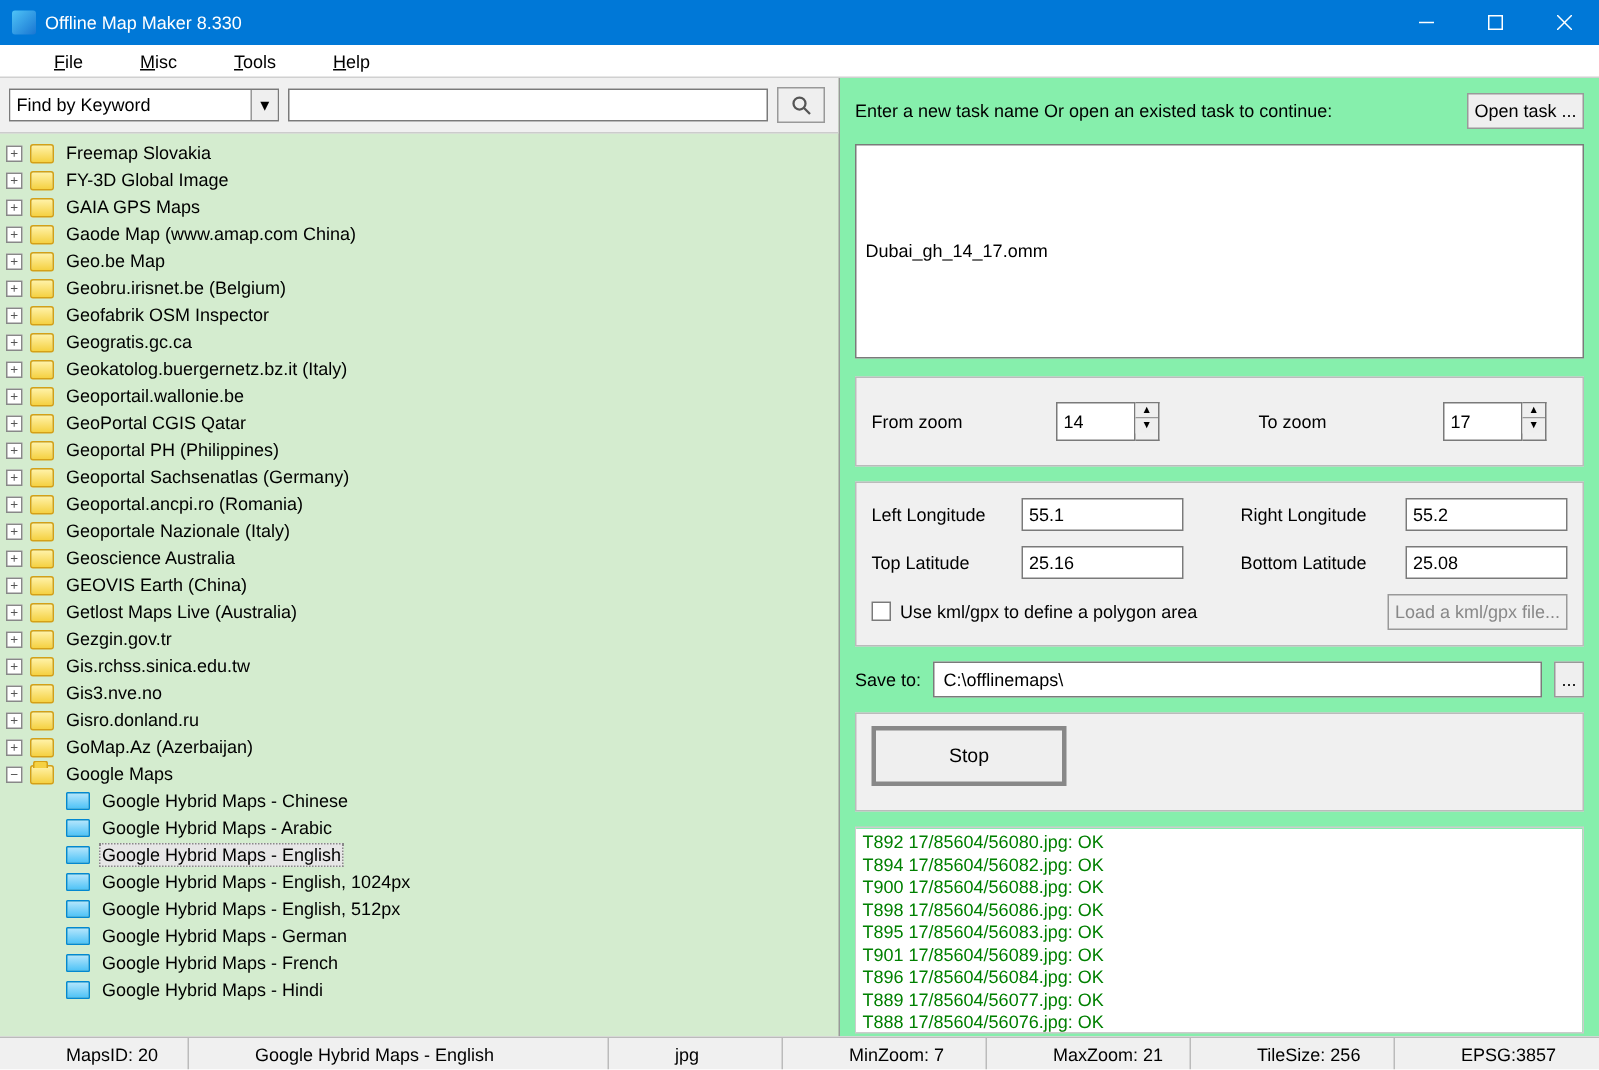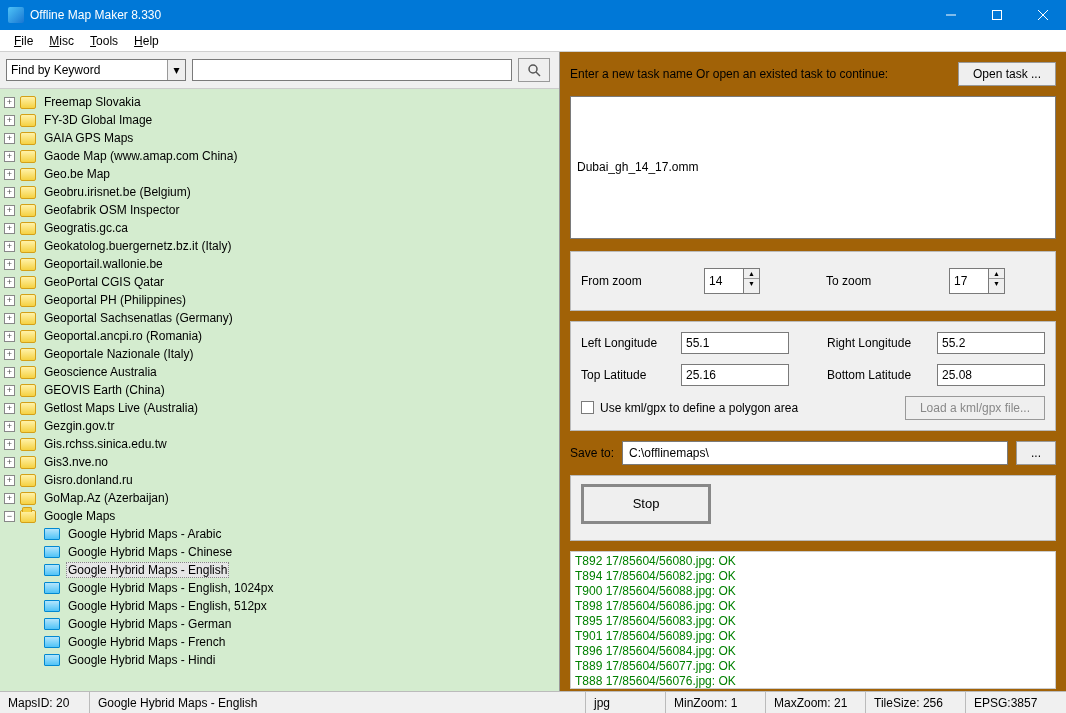--- a/index.html
+++ b/index.html
@@ -3,64 +3,64 @@
 <meta charset="utf-8">
 <style>
 * { box-sizing: border-box; margin: 0; padding: 0; }
 body { font-family: "Segoe UI", Tahoma, sans-serif; font-size: 12px; background: #fff; width: 1066px; height: 713px; overflow: hidden; display: flex; flex-direction: column; }
 .titlebar { background: #0078d7; color: #fff; height: 30px; display: flex; align-items: center; padding-left: 8px; }
 .titlebar .app-icon { width: 16px; height: 16px; margin-right: 6px; background: linear-gradient(135deg,#4fc3f7,#1976d2); border-radius: 2px; position: relative; }
 .titlebar .title { flex: 1; font-size: 12px; }
 .titlebar .winbtns { display: flex; }
 .titlebar .winbtn { width: 46px; height: 30px; display: flex; align-items: center; justify-content: center; color: #fff; }
 .menubar { background: #fff; border-bottom: 1px solid #d0d0d0; height: 22px; display: flex; align-items: center; padding: 0 6px; }
-.menubar .menuitem { padding: 2px 8px; cursor: default; }
+.menubar .menuitem { padding: 2px 8px; cursor: default; margin-left: 22px; }
 .menubar .menuitem u { text-decoration: underline; }
 .toolbar { display: flex; align-items: center; padding: 6px; gap: 6px; border-bottom: 1px solid #e5e5e5; }
 .combo { position: relative; display: flex; align-items: center; border: 1px solid #7a7a7a; background: #fff; }
 .combo input { border: none; padding: 3px 4px; width: 160px; font-size: 12px; outline: none; }
 .combo .arrow { width: 18px; height: 20px; display: flex; align-items: center; justify-content: center; border-left: 1px solid #999; background: #efefef; }
 .search-input { border: 1px solid #7a7a7a; padding: 3px 4px; width: 320px; font-size: 12px; }
 .search-btn { width: 32px; height: 24px; border: 1px solid #999; background: #efefef; display: flex; align-items: center; justify-content: center; }
 .main { flex: 1; display: flex; overflow: hidden; }
 .left { width: 560px; background: #d4eccf; border-right: 1px solid #999; overflow-y: auto; overflow-x: hidden; }
 .tree { padding: 4px 2px; }
 .tree-row { display: flex; align-items: center; height: 18px; white-space: nowrap; gap: 2px; }
 .expander { width: 11px; height: 11px; border: 1px solid #888; background: #fff; display: flex; align-items: center; justify-content: center; font-size: 9px; line-height: 1; color: #555; margin: 0 3px 0 2px; cursor: default; }
 .folder-icon { width: 16px; height: 13px; background: linear-gradient(#fff2a8,#f5d142); border: 1px solid #d4a017; border-radius: 2px; margin-right: 4px; position: relative; }
 .folder-icon.open::before { content:""; position:absolute; top:-4px; left:1px; width:8px; height:4px; background:#f5d142; border:1px solid #d4a017; border-bottom:none; border-radius:2px 2px 0 0; }
 .leaf-icon { width: 16px; height: 12px; background: linear-gradient(#b3e5fc,#4fc3f7); border: 1px solid #0288d1; border-radius: 1px; margin-right: 4px; }
 .tree-label { cursor: default; padding: 0 2px; }
 .tree-label.selected { background: #e6e6e6; border: 1px dotted #888; padding: 0 1px; }
 .indent2 { margin-left: 40px; }
-.right { flex: 1; display: flex; flex-direction: column; padding: 10px 10px 0 10px; background: #a16207; overflow: hidden; }
+.right { flex: 1; display: flex; flex-direction: column; padding: 10px 10px 0 10px; background: #86efac; overflow: hidden; }
 .right-row { display: flex; align-items: center; margin-bottom: 10px; gap: 8px; }
 .taskname-input { flex: 1; border: 1px solid #7a7a7a; padding: 4px 6px; background: #fff; font-size: 12px; }
-.open-task-btn, .cust-btn, .browse-btn, .load-btn, .stop-btn { border: 1px solid #999; background: #efefef; padding: 4px 14px; font-size: 12px; cursor: default; }
+.open-task-btn, .cust-btn, .browse-btn, .load-btn, .stop-btn { border: 1px solid #999; background: #efefef; padding: 4px 4px; font-size: 12px; cursor: default; }
 .fieldset { border: 1px solid #bbb; padding: 10px; margin-bottom: 10px; background: #f0f0f0; }
 .fs-row { display: flex; align-items: center; gap: 10px; margin-bottom: 10px; }
 .fs-row:last-child { margin-bottom: 0; gap: 33px; }
 .fs-label { min-width: 90px; }
-.num-input { width: 40px; border: 1px solid #7a7a7a; padding: 5px 4px; font-size: 12px; text-align: left; }
+.num-input { width: 53px; border: 1px solid #7a7a7a; padding: 5px 4px; font-size: 12px; text-align: left; }
 .spin { display: inline-flex; flex-direction: column; border: 1px solid #7a7a7a; border-left: none; }
 .spin span { width: 15px; height: 10px; display: flex; align-items: center; justify-content: center; font-size: 7px; background: #efefef; border-bottom: 1px solid #999; }
 .spin span:last-child { border-bottom: none; }
 .coord-input { width: 108px; border: 1px solid #7a7a7a; padding: 3px 4px; font-size: 12px; }
 .disabled { color: #888; }
 .checkbox { width: 13px; height: 13px; border: 1px solid #7a7a7a; background: #fff; margin-right: 6px; }
 .progress-section { display: flex; align-items: center; gap: 20px; margin-bottom: 8px; }
 .progress-left { flex: 1; }
 .progress-row { display: flex; align-items: center; margin-bottom: 6px; }
 .progress-label { width: 100px; }
 .progress-bar { width: 90px; height: 16px; background: #e5e5e5; border: none; }
 .stop-btn { width: 130px; height: 40px; font-size: 13px; border: 3px solid #888; background: #efefef; }
 .log { flex: 1; background: #fff; border: 1px solid #ccc; overflow-y: auto; padding: 2px 4px; font-size: 12px; color: #008000; margin-bottom: 2px; }
 .log div { line-height: 15px; }
 .statusbar { height: 22px; border-top: 1px solid #bbb; background: #f0f0f0; display: flex; align-items: center; font-size: 12px; }
-.status-cell { border-right: 1px solid #bbb; padding: 0 8px; height: 100%; display: flex; align-items: center; }
+.status-cell { border-right: 1px solid #bbb; padding: 0 8px; height: 100%; display: flex; align-items: center; margin-left: 36px; }
 .status-cell.wide { flex: 1; }
 svg { display: block; }
 </style>
 </head>
 <body>
 
 <div class="titlebar">
   <div class="app-icon"></div>
   <div class="title">Offline Map Maker 8.330</div>
   <div class="winbtns">
@@ -222,26 +222,26 @@
           <span class="tree-label">GoMap.Az (Azerbaijan)</span>
         </div>
         <div class="tree-row">
           <div class="expander">−</div>
           <div class="folder-icon open"></div>
           <span class="tree-label">Google Maps</span>
         </div>
         <div class="tree-row">
           <span class="indent2"></span>
           <div class="leaf-icon"></div>
+          <span class="tree-label">Google Hybrid Maps - Chinese</span>
+        </div>
+        <div class="tree-row">
+          <span class="indent2"></span>
+          <div class="leaf-icon"></div>
           <span class="tree-label">Google Hybrid Maps - Arabic</span>
-        </div>
-        <div class="tree-row">
-          <span class="indent2"></span>
-          <div class="leaf-icon"></div>
-          <span class="tree-label">Google Hybrid Maps - Chinese</span>
         </div>
         <div class="tree-row">
           <span class="indent2"></span>
           <div class="leaf-icon"></div>
           <span class="tree-label selected">Google Hybrid Maps - English</span>
         </div>
         <div class="tree-row">
           <span class="indent2"></span>
           <div class="leaf-icon"></div>
           <span class="tree-label">Google Hybrid Maps - English, 1024px</span>
@@ -348,17 +348,17 @@
         <div>T889 17/85604/56077.jpg: OK</div>
         <div>T888 17/85604/56076.jpg: OK</div>
       </div>
   </div>
 </div>
 
 <div class="statusbar">
   <div class="status-cell" style="width:90px;">MapsID: 20</div>
   <div class="status-cell wide">Google Hybrid Maps - English</div>
   <div class="status-cell" style="width:80px;">jpg</div>
-  <div class="status-cell" style="width:100px;">MinZoom: 1</div>
+  <div class="status-cell" style="width:100px;">MinZoom: 7</div>
   <div class="status-cell" style="width:100px;">MaxZoom: 21</div>
   <div class="status-cell" style="width:100px;">TileSize: 256</div>
   <div class="status-cell" style="width:100px;border-right:none;">EPSG:3857</div>
 </div>
 
 </body></html>

